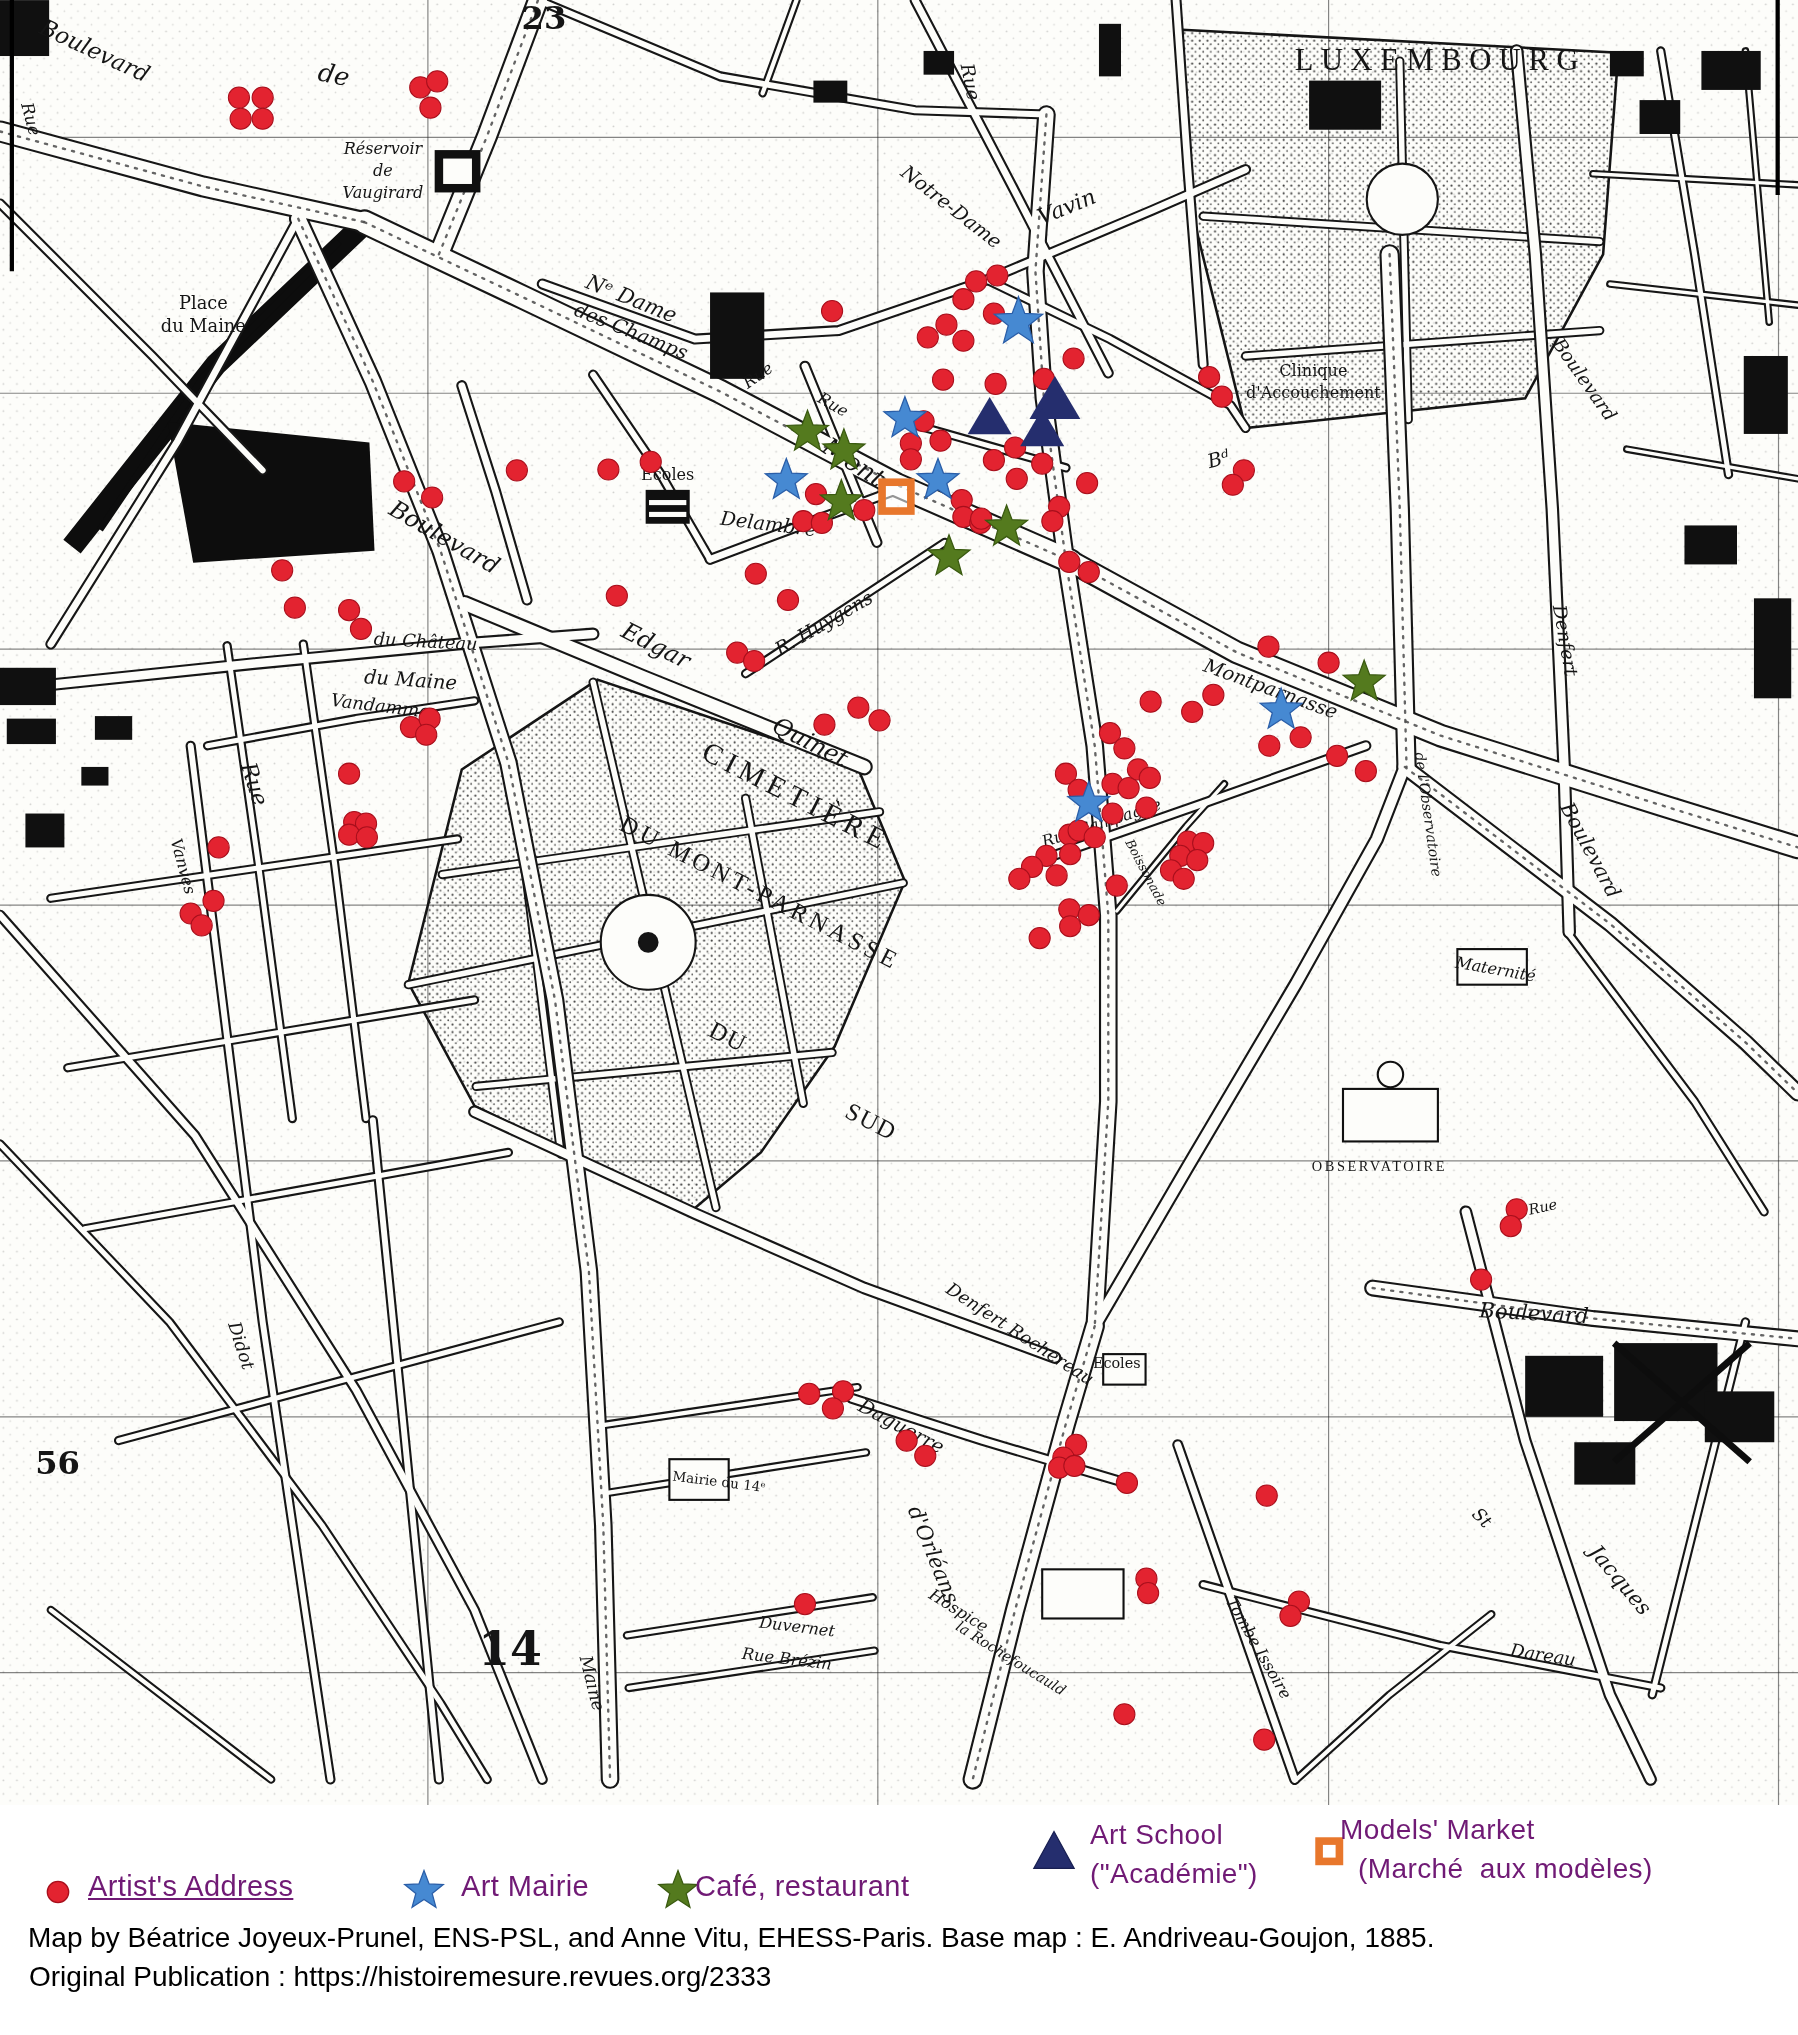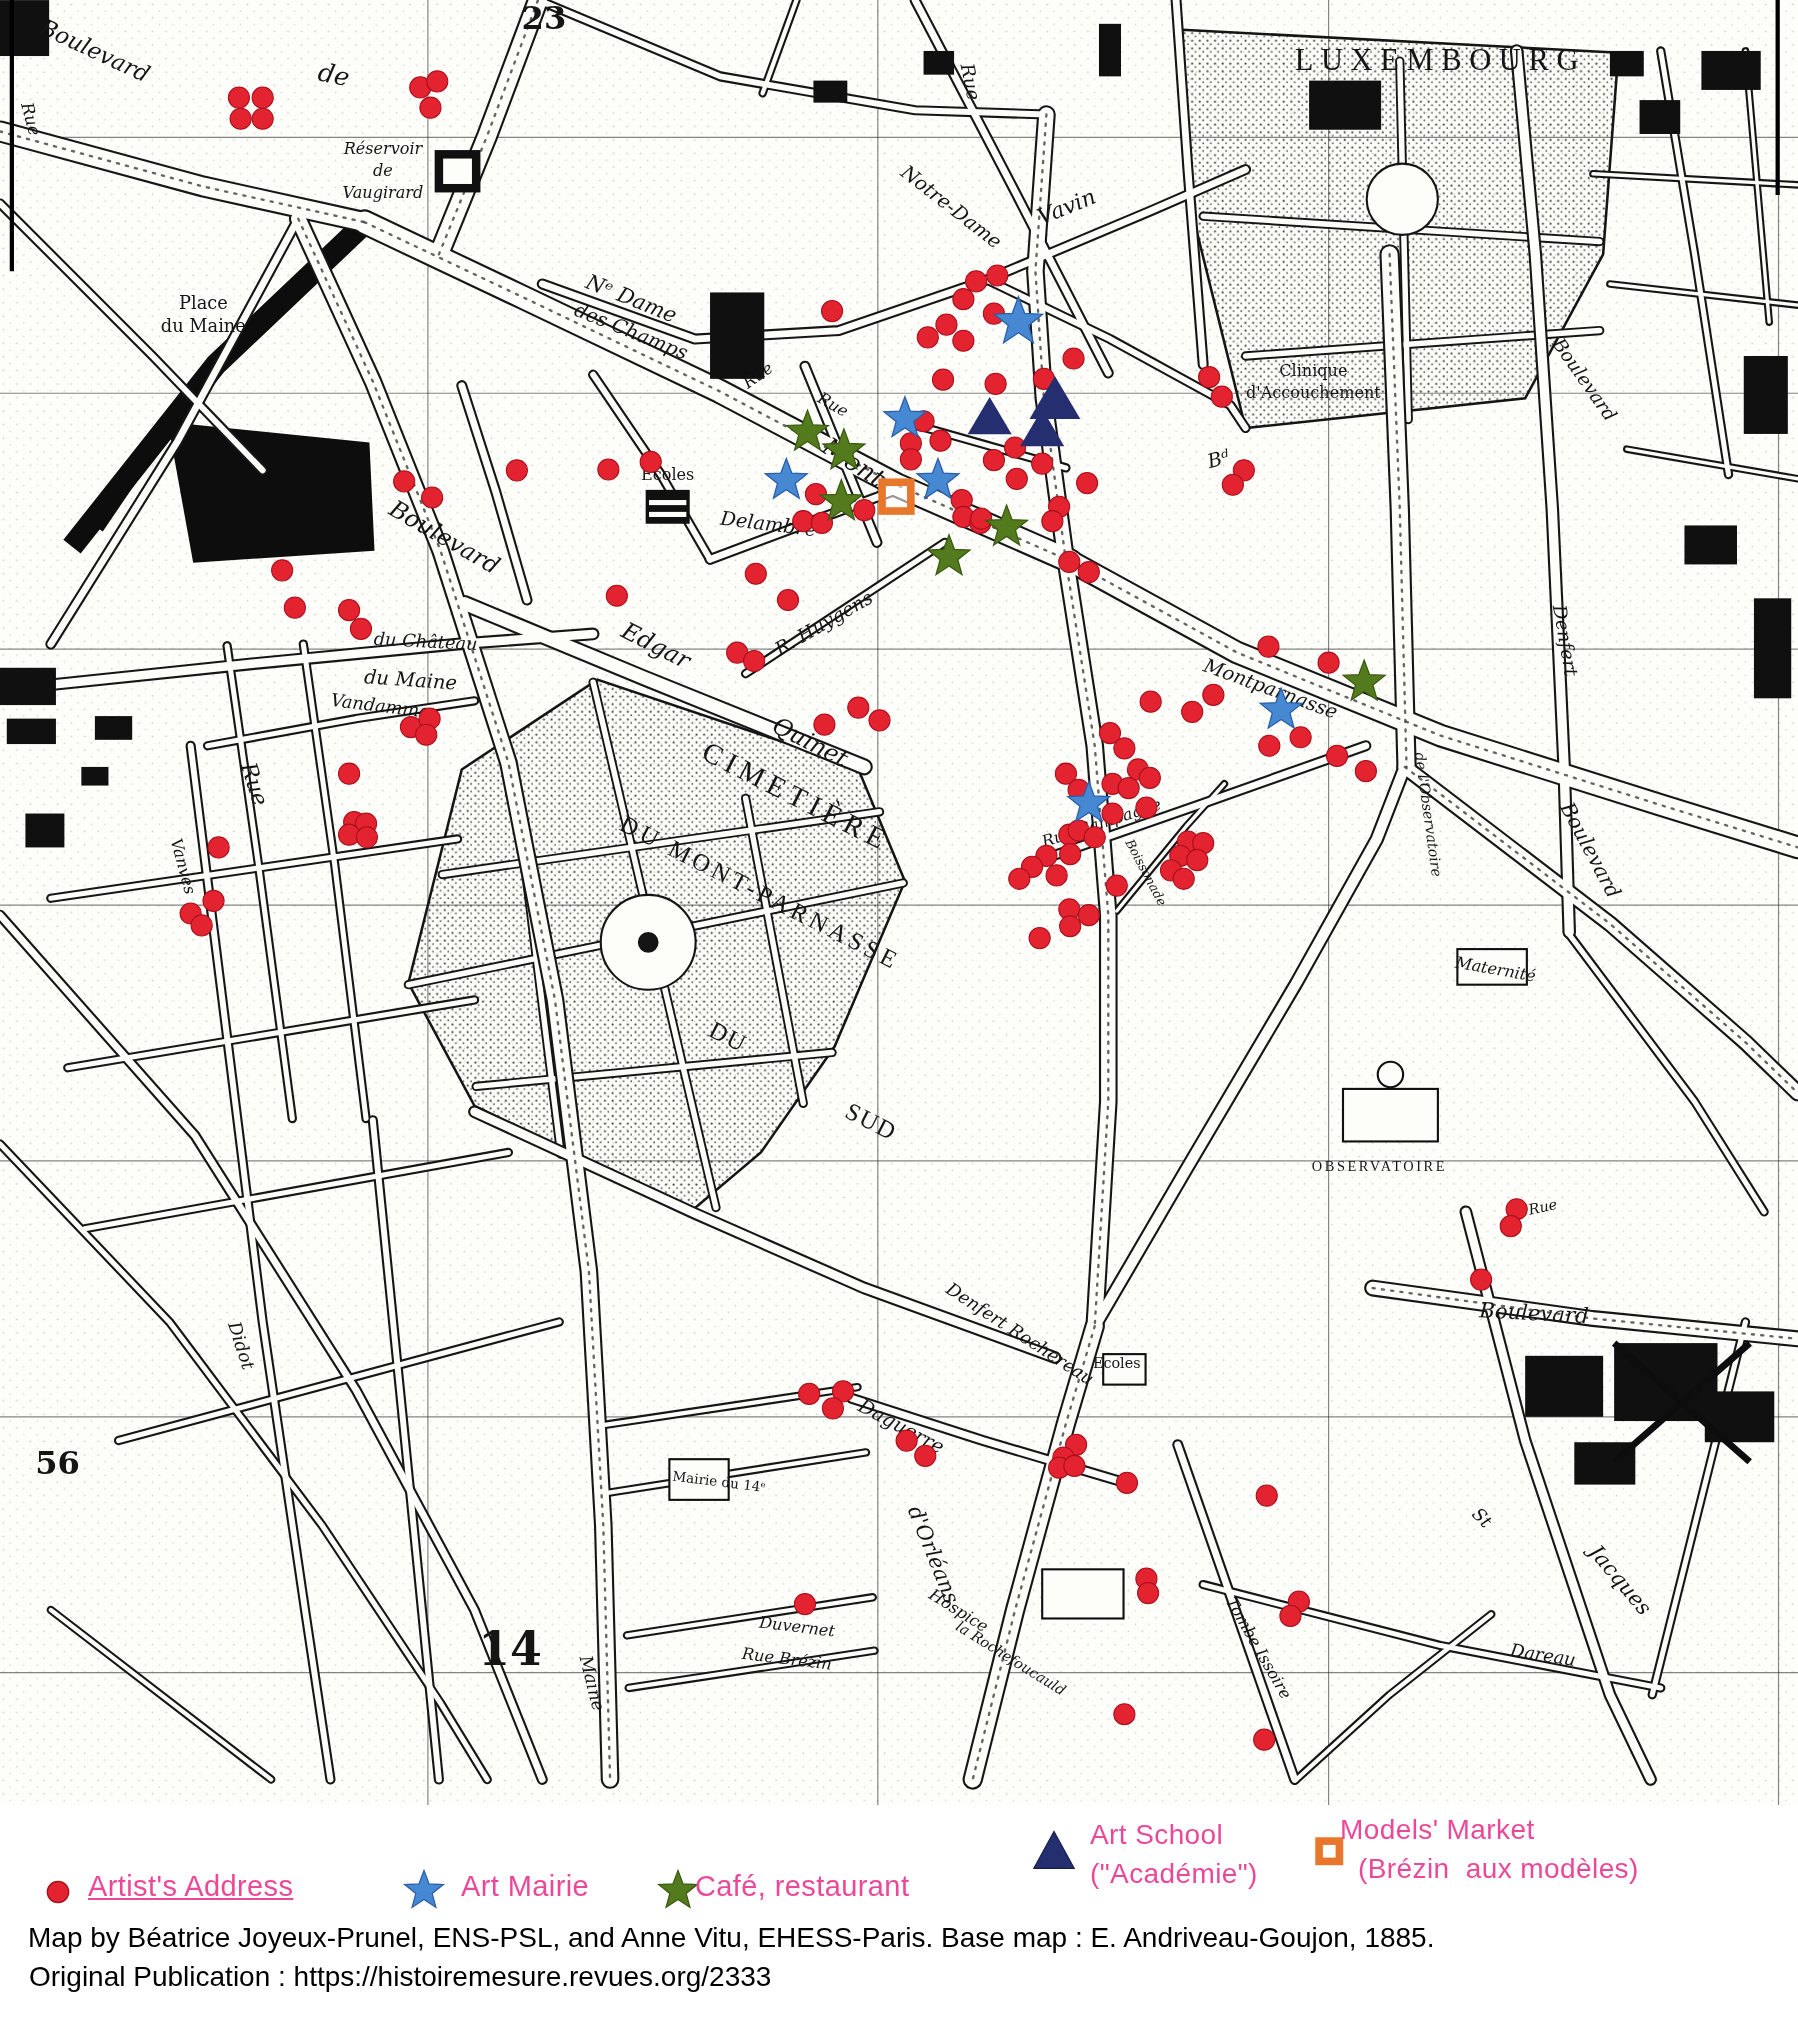--- a/index.html
+++ b/index.html
@@ -1,19 +1,19 @@
 <!DOCTYPE html>
 <html style="font-size:13.6px"><head>
 <meta charset="utf-8">
 <style>
   html,body{margin:0;padding:0;background:#ffffff;}
   .screen{position:relative;width:1798px;height:2036px;background:#ffffff;overflow:hidden;
           font-family:"Liberation Sans", sans-serif;}
   #map-svg{position:absolute;left:0;top:0;}
-  .lg-label{position:absolute;font-size:29px;color:#ec4899;white-space:pre;letter-spacing:0.4px;}
+  .lg-label{position:absolute;font-size:29px;color:#701a75;white-space:pre;letter-spacing:0.4px;}
   .lg-label.small2{font-size:28px;}
   .attr-line{position:absolute;font-size:28px;color:#000;white-space:pre;text-align:center;}
   .lg-icon{position:absolute;}
 </style>
 </head>
 <body>
 
 <div class="screen">
 
   <svg id="map-svg" width="1798" height="1805" viewBox="0 0 2122 2130">
@@ -495,21 +495,21 @@
     <svg class="lg-icon" style="left:1031px;top:1829px;" width="46" height="42" viewBox="0 0 54 50">
       <polygon points="27,3 51,47 3,47" stroke-width="1.5" fill="#252e6e" stroke="#181f52"></polygon>
     </svg>
     <div class="lg-label small2" style="left:1090px;top:1819px;">Art School</div>
     <div class="lg-label small2" style="left:1090px;top:1858px;">("Académie")</div>
 
     <svg class="lg-icon" style="left:1314px;top:1836px;" width="30.5" height="30.5" viewBox="0 0 36 36">
       <rect x="6" y="6" width="24" height="24" fill="none" stroke-width="9" stroke="#e8772c"></rect>
     </svg>
     <div class="lg-label small2" style="left:1340px;top:1814px;">Models' Market</div>
-    <div class="lg-label small2" style="left:1358px;top:1853px;">(Brézin  aux modèles)</div>
+    <div class="lg-label small2" style="left:1358px;top:1853px;">(Marché  aux modèles)</div>
   </div>
 
   <div>
     <div class="attr-line" style="left:28px;top:1922px;">Map by Béatrice Joyeux-Prunel, ENS-PSL, and Anne Vitu, EHESS-Paris. Base map : E. Andriveau-Goujon, 1885.</div>
     <div class="attr-line" style="left:29px;top:1961px;">Original Publication : https://histoiremesure.revues.org/2333</div>
   </div>
 
 </div>
 
 

